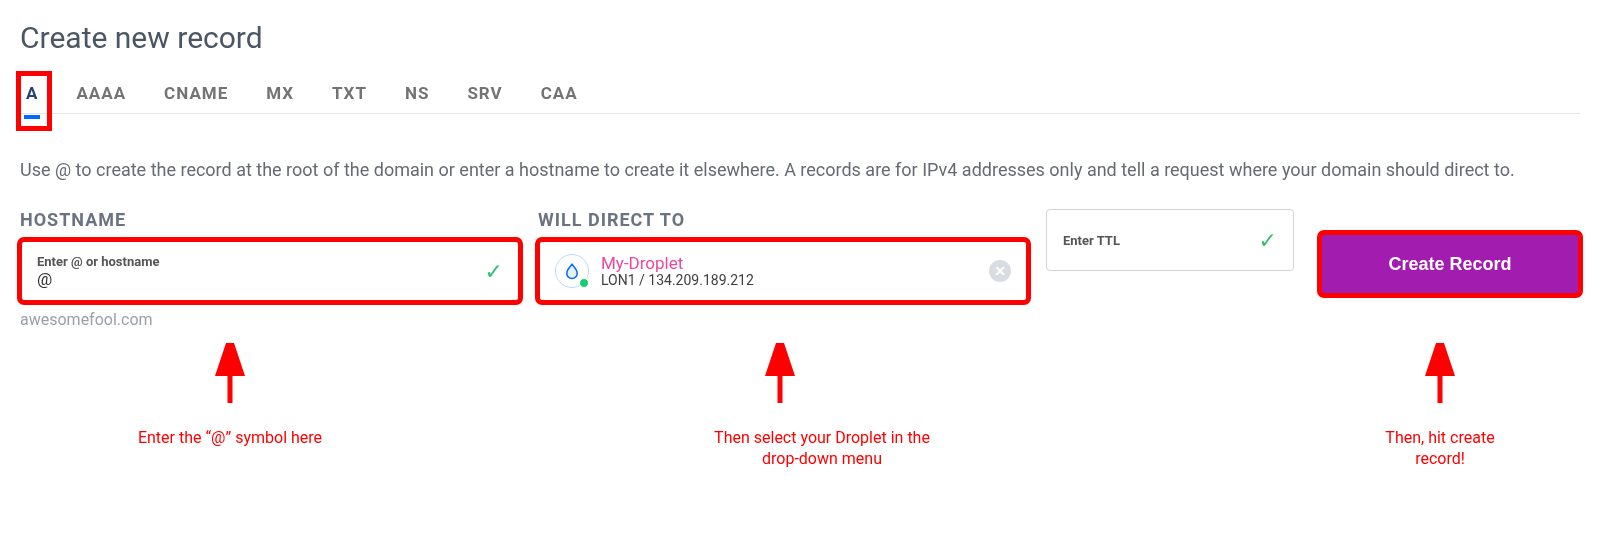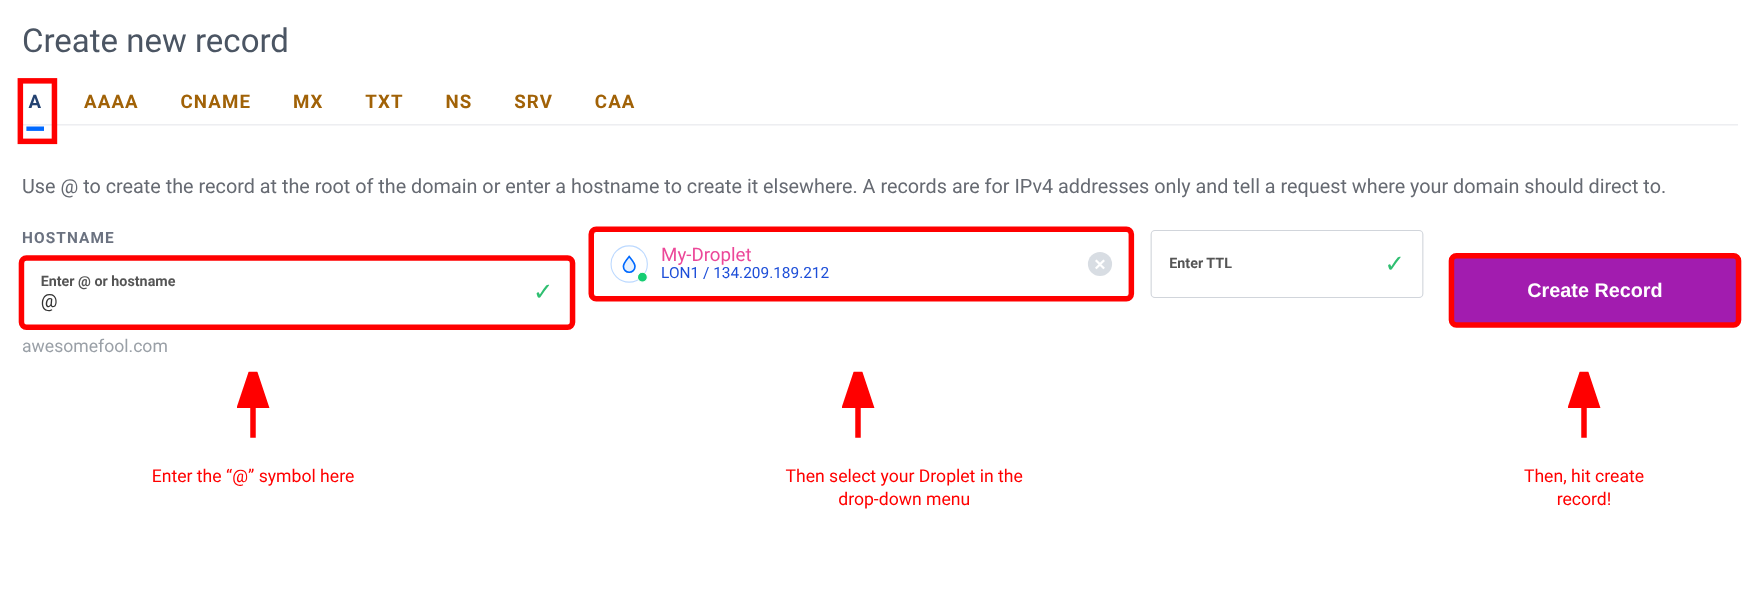--- a/index.html
+++ b/index.html
@@ -22,21 +22,21 @@
       display: flex;
       gap: 38px;
       align-items: center;
       border-bottom: 1px solid #e5e7eb;
       padding-bottom: 10px;
       padding-left: 6px;
     }
     .tab {
       font-size: 17px;
       font-weight: 700;
-      color: #a16207;
+      color: #737373;
       letter-spacing: 1px;
       cursor: pointer;
       position: relative;
     }
     .tab.active {
       color: #244271;
     }
     .tab.active::after {
       content: "";
       position: absolute;
@@ -70,21 +70,21 @@
       margin-top: 26px;
       align-items: flex-start;
     }
     .col { display: flex; flex-direction: column; position: relative; }
     .col-hostname { width: 500px; }
     .col-direct { width: 490px; }
     .col-ttl { width: 248px; }
     .col-btn { width: 260px; margin-left: auto; padding-top: 24px; }
 
     .col-label {
-      font-size: 14px;
+      font-size: 18px;
       font-weight: 700;
       letter-spacing: 1px;
       color: #6b7280;
       margin-bottom: 10px;
     }
 
     .input-box {
       border: 1px solid #d1d5db;
       border-radius: 4px;
       height: 62px;
@@ -117,21 +117,21 @@
       margin-right: 12px;
       flex-shrink: 0;
     }
     .droplet-icon svg { width: 18px; height: 18px; }
     .status-dot {
       position: absolute; right: -1px; bottom: -1px;
       width: 10px; height: 10px; border-radius: 50%;
       background: #15cd72; border: 1.5px solid #fff;
     }
     .drop-title { font-size: 17px; font-weight: 400; color: #ec4899; line-height: 1.1; }
-    .drop-sub { font-size: 14px; color: #1d4ed8; }
+    .drop-sub { font-size: 14px; color: #404040; }
 
     .helper-text {
       font-size: 16px;
       color: #9aa0a7;
       margin-top: 8px;
     }
 
     .create-btn {
       height: 62px;
       background: #a21caf;
@@ -191,20 +191,21 @@
       <div class="placeholder-stack">
         <div class="ph-text">Enter @ or hostname</div>
         <div class="ph-value">@</div>
       </div>
       <span class="check-icon">✓</span>
     </div>
     <div class="helper-text">awesomefool.com</div>
   </div>
 
   <div class="col col-direct">
+    <div class="col-label">WILL DIRECT TO</div>
     <div class="input-box highlighted">
       <div class="droplet-icon">
         <svg viewBox="0 0 24 24" fill="none" stroke="#0069ff" stroke-width="2">
           <path d="M12 3 C8 8 5 11 5 15 a7 7 0 0 0 14 0 c0-4-3-7-7-12z" fill="#e6f1ff"></path>
         </svg>
         <div class="status-dot"></div>
       </div>
       <div class="placeholder-stack">
         <div class="drop-title">My-Droplet</div>
         <div class="drop-sub">LON1 / 134.209.189.212</div>

